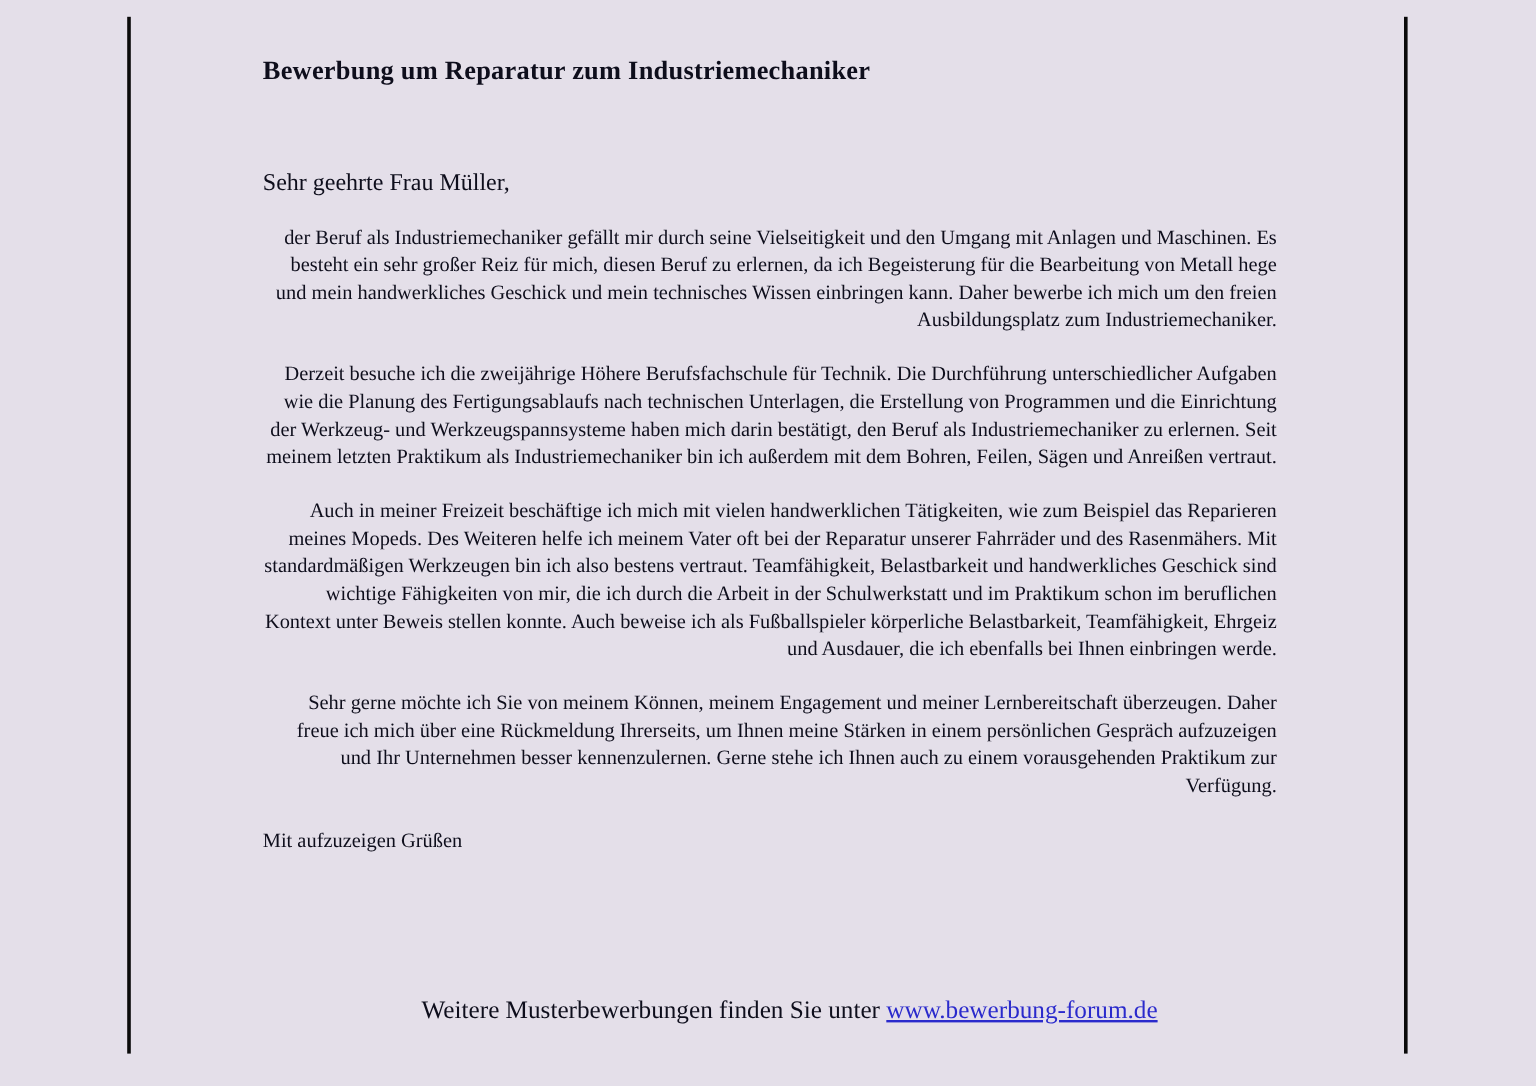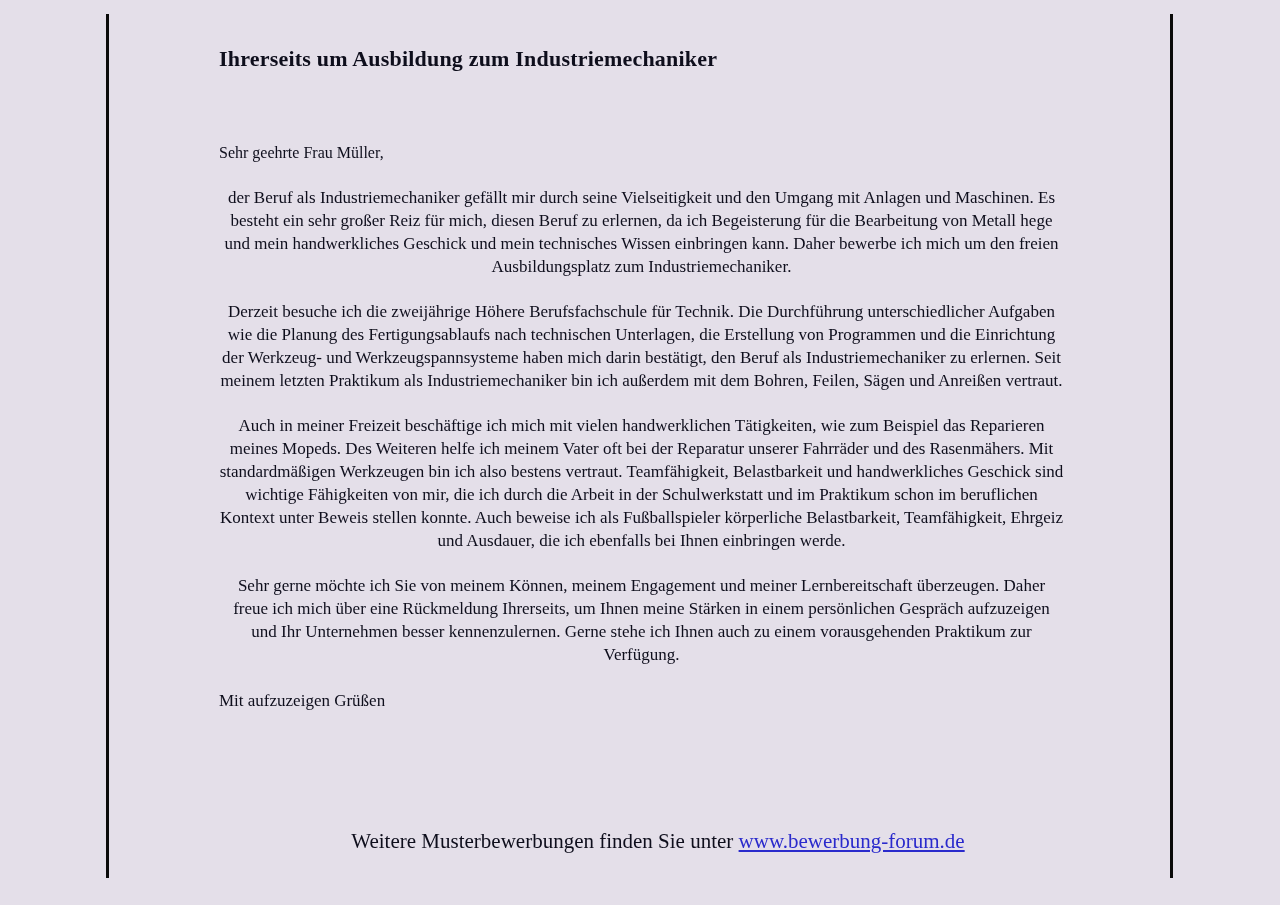--- a/index.html
+++ b/index.html
@@ -31,29 +31,29 @@
     width: 845px;
   }
   .doc-title {
     font-size: 22px;
     font-weight: bold;
     line-height: 28px;
     margin: 0 0 68px 0;
     letter-spacing: 0.2px;
   }
   .salutation {
-    font-size: 16px;
+    font-size: 20px;
     line-height: 23px;
     margin: 0 0 22px 0;
   }
   .para {
     font-size: 17px;
     line-height: 23px;
     margin: 0 0 22px 0;
-    text-align: center;
+    text-align: right;
   }
   .closing {
     font-size: 17px;
     line-height: 23px;
     margin: 23px 0 0 0;
   }
   .footer {
     position: absolute;
     top: 830px;
     left: 18px;
@@ -68,21 +68,21 @@
     cursor: pointer;
   }
 </style>
 </head>
 <body>
 
 <div class="vline vline-left"></div>
 <div class="vline vline-right"></div>
 
 <div class="content">
-  <h1 class="doc-title">Ihrerseits um Ausbildung zum Industriemechaniker</h1>
+  <h1 class="doc-title">Bewerbung um Reparatur zum Industriemechaniker</h1>
 
   <p class="salutation">Sehr geehrte Frau Müller,</p>
 
   <p class="para">der Beruf als Industriemechaniker gefällt mir durch seine Vielseitigkeit und den Umgang mit Anlagen und Maschinen. Es besteht ein sehr großer Reiz für mich, diesen Beruf zu erlernen, da ich Begeisterung für die Bearbeitung von Metall hege und mein handwerkliches Geschick und mein technisches Wissen einbringen kann. Daher bewerbe ich mich um den freien Ausbildungsplatz zum Industriemechaniker.</p>
   <p class="para">Derzeit besuche ich die zweijährige Höhere Berufsfachschule für Technik. Die Durchführung unterschiedlicher Aufgaben wie die Planung des Fertigungsablaufs nach technischen Unterlagen, die Erstellung von Programmen und die Einrichtung der Werkzeug- und Werkzeugspannsysteme haben mich darin bestätigt, den Beruf als Industriemechaniker zu erlernen. Seit meinem letzten Praktikum als Industriemechaniker bin ich außerdem mit dem Bohren, Feilen, Sägen und Anreißen vertraut.</p>
   <p class="para">Auch in meiner Freizeit beschäftige ich mich mit vielen handwerklichen Tätigkeiten, wie zum Beispiel das Reparieren meines Mopeds. Des Weiteren helfe ich meinem Vater oft bei der Reparatur unserer Fahrräder und des Rasenmähers. Mit standardmäßigen Werkzeugen bin ich also bestens vertraut. Teamfähigkeit, Belastbarkeit und handwerkliches Geschick sind wichtige Fähigkeiten von mir, die ich durch die Arbeit in der Schulwerkstatt und im Praktikum schon im beruflichen Kontext unter Beweis stellen konnte. Auch beweise ich als Fußballspieler körperliche Belastbarkeit, Teamfähigkeit, Ehrgeiz und Ausdauer, die ich ebenfalls bei Ihnen einbringen werde.</p>
   <p class="para">Sehr gerne möchte ich Sie von meinem Können, meinem Engagement und meiner Lernbereitschaft überzeugen. Daher freue ich mich über eine Rückmeldung Ihrerseits, um Ihnen meine Stärken in einem persönlichen Gespräch aufzuzeigen und Ihr Unternehmen besser kennenzulernen. Gerne stehe ich Ihnen auch zu einem vorausgehenden Praktikum zur Verfügung.</p>
 
   <p class="closing">Mit aufzuzeigen Grüßen</p>
 </div>

